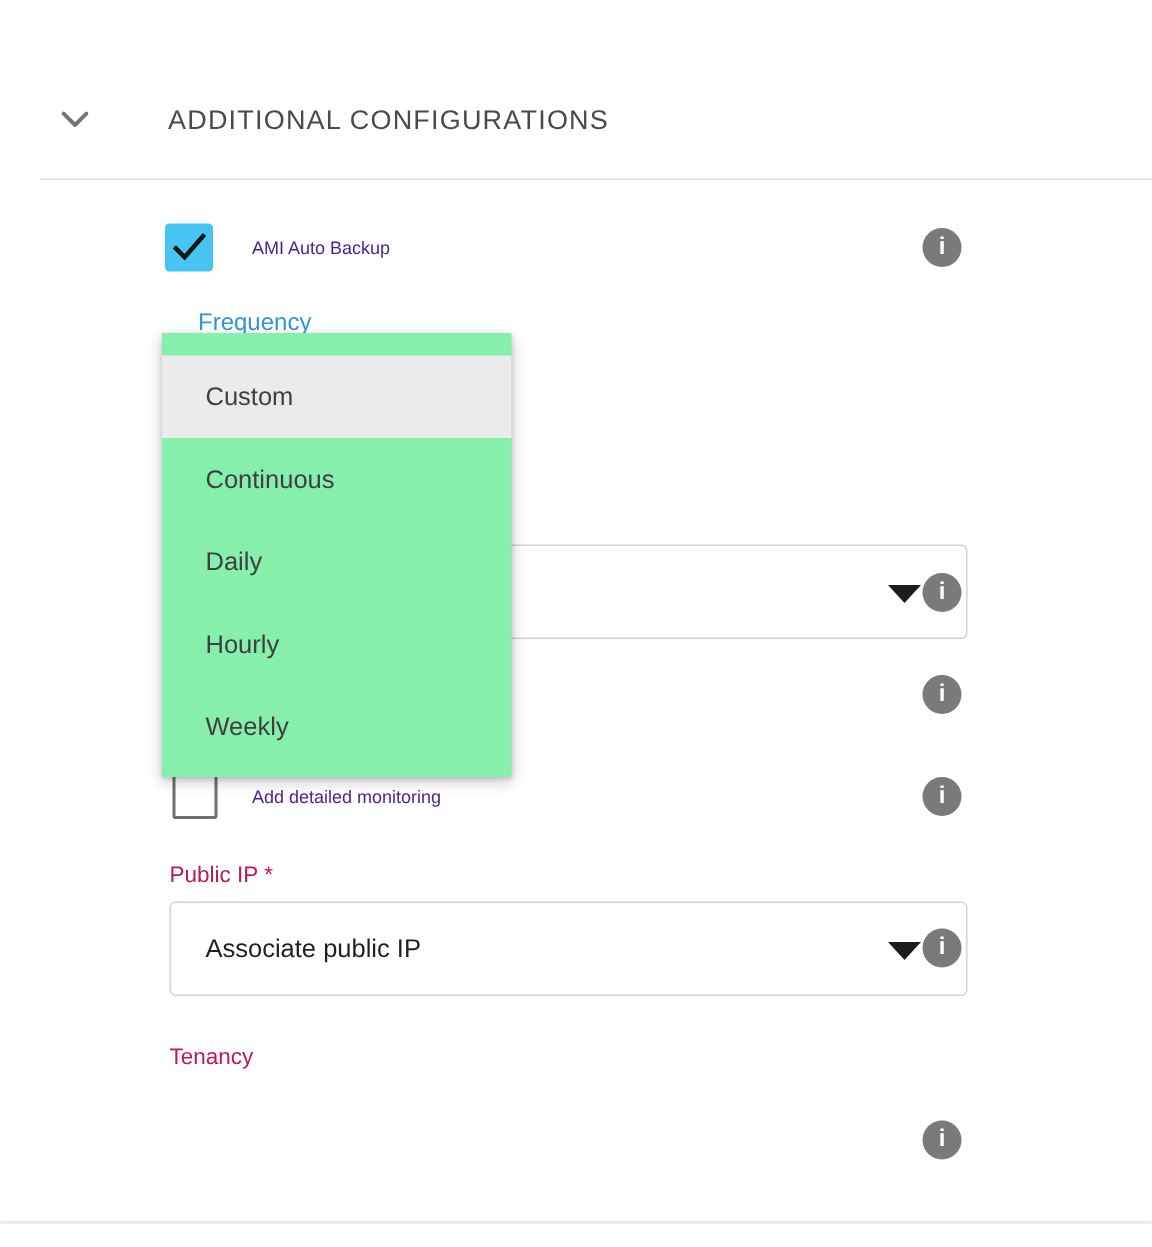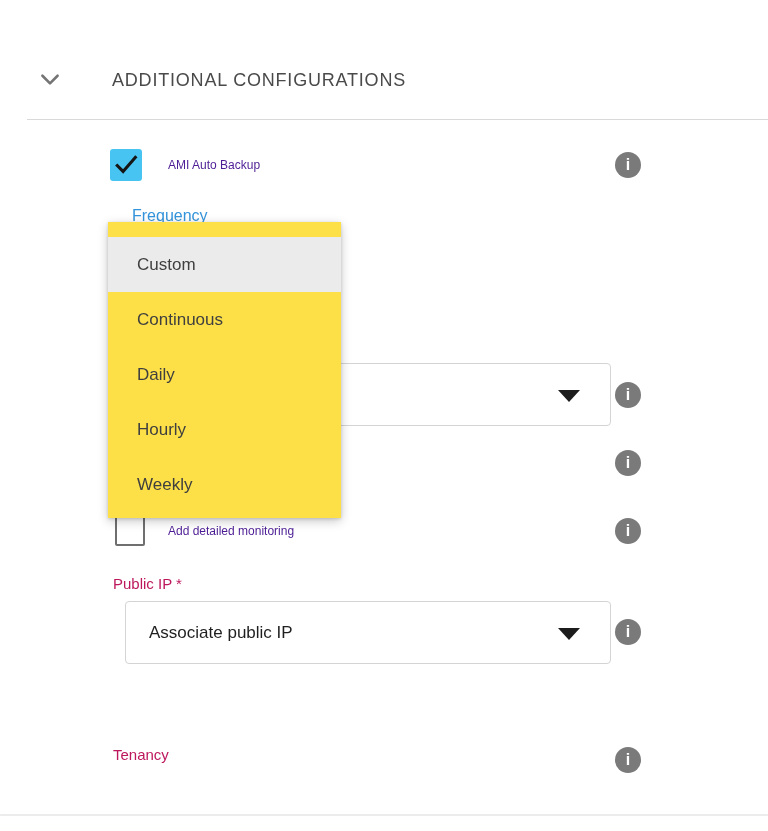--- a/index.html
+++ b/index.html
@@ -25,26 +25,26 @@
   .cb-unchecked{left:115px;top:516px;width:30px;height:30px;background:#ffffff;
     border:2px solid #6f6f6f;border-radius:2px;}
   .cb-label{font-size:12px;line-height:24px;color:#4c1d95;text-align:right;}
   .cb-label-1{left:168px;top:153px;}
   .cb-label-2{left:168px;top:519px;}
 
   
   .field-label{font-size:15px;line-height:18px;color:#be185d;}
   .freq-label{left:132px;top:207px;font-size:16px;color:#3494db;z-index:1;}
   .pubip-label{left:113px;top:575px;}
-  .tenancy-label{left:113px;top:746px;}
+  .tenancy-label{left:113px;top:696px;}
 
   
   .select-box{
-    width:486px;height:63px;box-sizing:border-box;background:#ffffff;
-    border:1px solid #d4d4d4;border-radius:4px;cursor:pointer;margin-left:12px;
+    width:532px;height:63px;box-sizing:border-box;background:#ffffff;
+    border:1px solid #d4d4d4;border-radius:4px;cursor:pointer;
   }
   .select-freq{left:113px;top:363px;z-index:0;}
   .select-pubip{left:113px;top:601px;}
   .select-tenancy{left:113px;top:732px;}
   .select-value{
     position:absolute;left:23px;top:0;height:100%;display:flex;align-items:center;
     font-size:17px;color:#1f1f1f;
   }
   .select-arrow{
     position:absolute;right:30px;top:50%;margin-top:-5px;width:0;height:0;
@@ -56,21 +56,21 @@
   .info{
     left:615px;width:26px;height:26px;border-radius:50%;background:#7a7a7a;
     color:#ffffff;font-size:16px;font-weight:bold;display:flex;align-items:center;
     justify-content:center;cursor:pointer;font-family:"Liberation Sans",sans-serif;
   }
   .info-1{top:152px;} .info-2{top:382px;} .info-3{top:450px;}
   .info-4{top:518px;} .info-5{top:619px;} .info-6{top:747px;}
 
   
   .dropdown{
-    left:108px;top:222px;width:233px;height:296px;background:#fde047;z-index:5;
+    left:108px;top:222px;width:233px;height:296px;background:#86efac;z-index:5;
     box-shadow:0 3px 10px rgba(0,0,0,0.22),0 1px 3px rgba(0,0,0,0.14);
     padding-top:15px;box-sizing:border-box;
   }
   .dd-item{
     height:55px;display:flex;align-items:center;padding-left:29px;
     font-size:17px;color:#3f3f3f;cursor:pointer;
   }
   .dd-item.highlighted{background:#ebebeb;}
 </style>
 </head>

